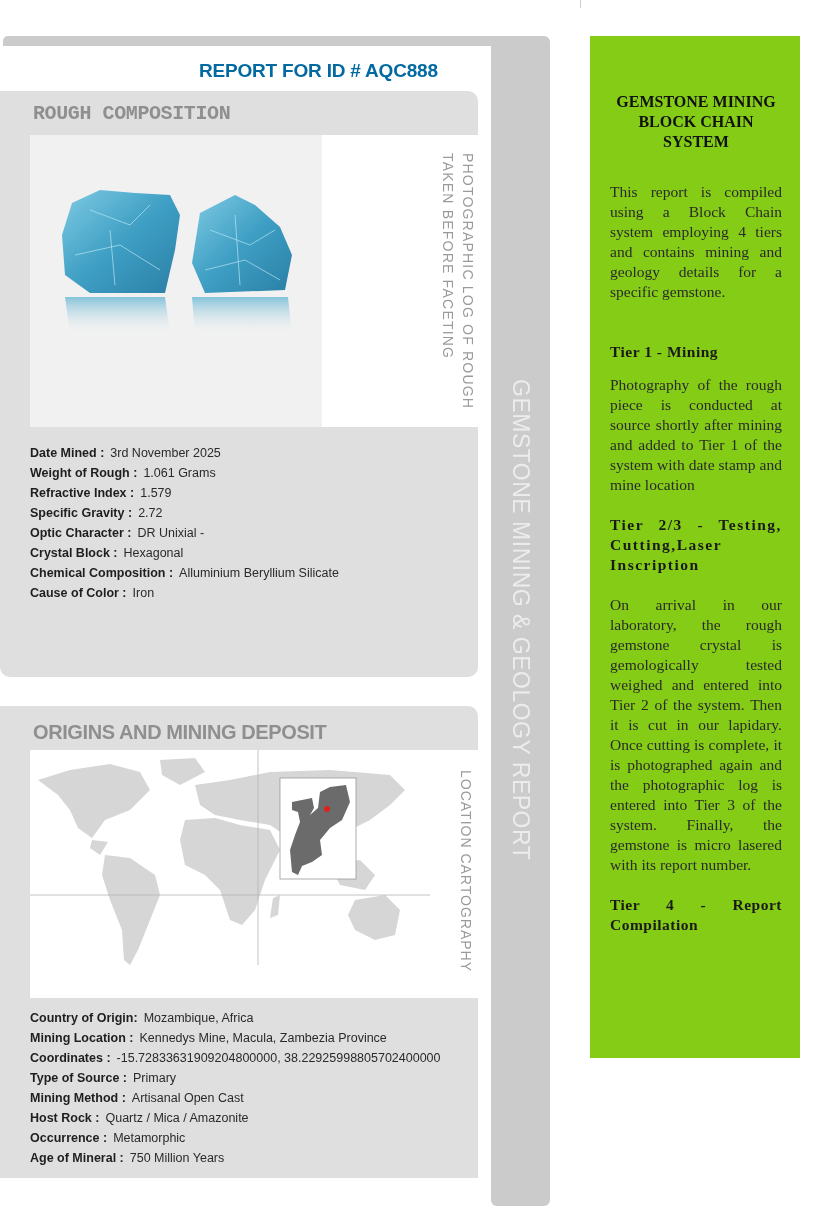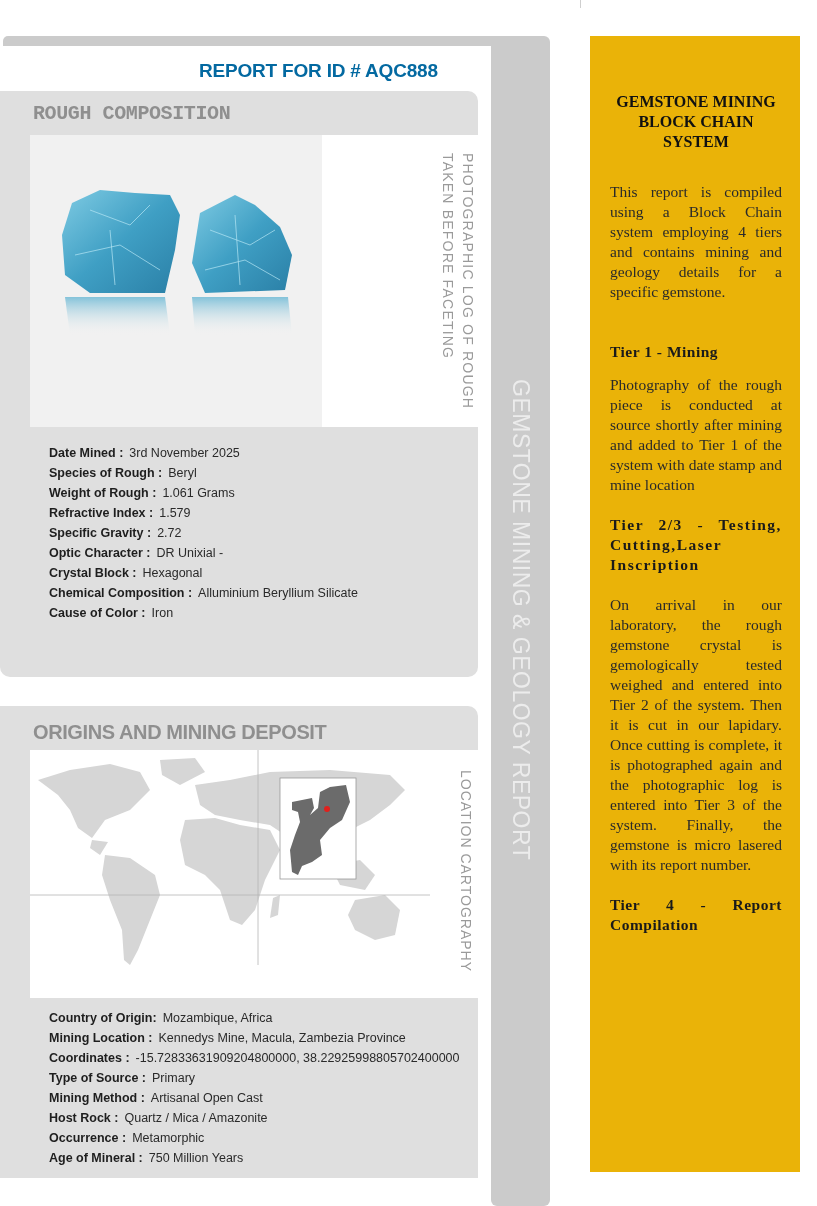--- a/index.html
+++ b/index.html
@@ -23,28 +23,28 @@
 
   .photo-box { position: absolute; left: 30px; top: 44px; width: 448px; height: 292px; background: #ffffff; }
   .photo { position: absolute; left: 0; top: 0; width: 292px; height: 292px; background: #f1f1f1; }
   .photo-caption { position: absolute; left: 408px; top: 18px; height: 268px; display: flex; }
   .photo-caption span { writing-mode: vertical-rl; font-size: 14px; color: #9a9a9a; letter-spacing: 1.2px; line-height: 20px; white-space: pre; }
 
   .map-box { position: absolute; left: 30px; top: 44px; width: 448px; height: 248px; background: #ffffff; }
   .map-caption { position: absolute; left: 428px; top: 20px; height: 230px; display: flex; }
   .map-caption span { writing-mode: vertical-rl; font-size: 14px; color: #9a9a9a; letter-spacing: 1px; white-space: nowrap; }
 
-  .props { position: absolute; left: 49px; margin: 0; padding: 0; list-style: none; }
+  .props { position: absolute; left: 30px; margin: 0; padding: 0; list-style: none; }
   .panel.rough .props { top: 352px; }
   .panel.origins .props { top: 302px; }
   .props li { height: 20px; line-height: 20px; font-size: 12.5px; color: #222; white-space: nowrap; }
   .props .k { font-weight: bold; color: #1e1e1e; }
   .props .v { color: #2a2a2a; margin-left: 6px; }
 
-  .right-col { position: absolute; left: 590px; top: 36px; width: 210px; height: 1136px; background: #eab308; }
+  .right-col { position: absolute; left: 590px; top: 36px; width: 210px; height: 1022px; background: #84cc16; }
   .right-inner { position: absolute; left: 20px; top: 56px; width: 172px; font-family: "Liberation Serif", serif; color: #2a2a2a; }
   .rc-title { text-align: center; font-weight: bold; font-size: 16px; line-height: 20px; margin: 0 0 30px 0; color: #111; }
   .rc-p { font-size: 15.5px; line-height: 20px; text-align: justify; margin: 0; }
   .rc-h { font-weight: bold; font-size: 15.5px; line-height: 20px; margin: 0; color: #1a1a1a; text-align: justify; letter-spacing: 0.5px; }
 </style>
 </head>
 <body>
 
 <div class="top-tick"></div>
 <div class="top-bar"></div>
@@ -79,21 +79,20 @@
         <path d="M162 162 L258 162 L262 200 L165 200 Z" fill="url(#gR)"></path>
       </svg>
     </div>
     <div class="photo-caption">
       <span>PHOTOGRAPHIC LOG OF ROUGH
 TAKEN BEFORE FACETING</span>
     </div>
   </div>
   <ul class="props">
     <li><span class="k">Date Mined :</span><span class="v">3rd November 2025</span></li>
-    <li><span class="k">Species of Rough :</span><span class="v">Beryl</span></li>
     <li><span class="k">Weight of Rough :</span><span class="v">1.061 Grams</span></li>
     <li><span class="k">Refractive Index :</span><span class="v">1.579</span></li>
     <li><span class="k">Specific Gravity :</span><span class="v">2.72</span></li>
     <li><span class="k">Optic Character :</span><span class="v">DR Unixial -</span></li>
     <li><span class="k">Crystal Block :</span><span class="v">Hexagonal</span></li>
     <li><span class="k">Chemical Composition :</span><span class="v">Alluminium Beryllium Silicate</span></li>
     <li><span class="k">Cause of Color :</span><span class="v">Iron</span></li>
   </ul>
 </section>
 

